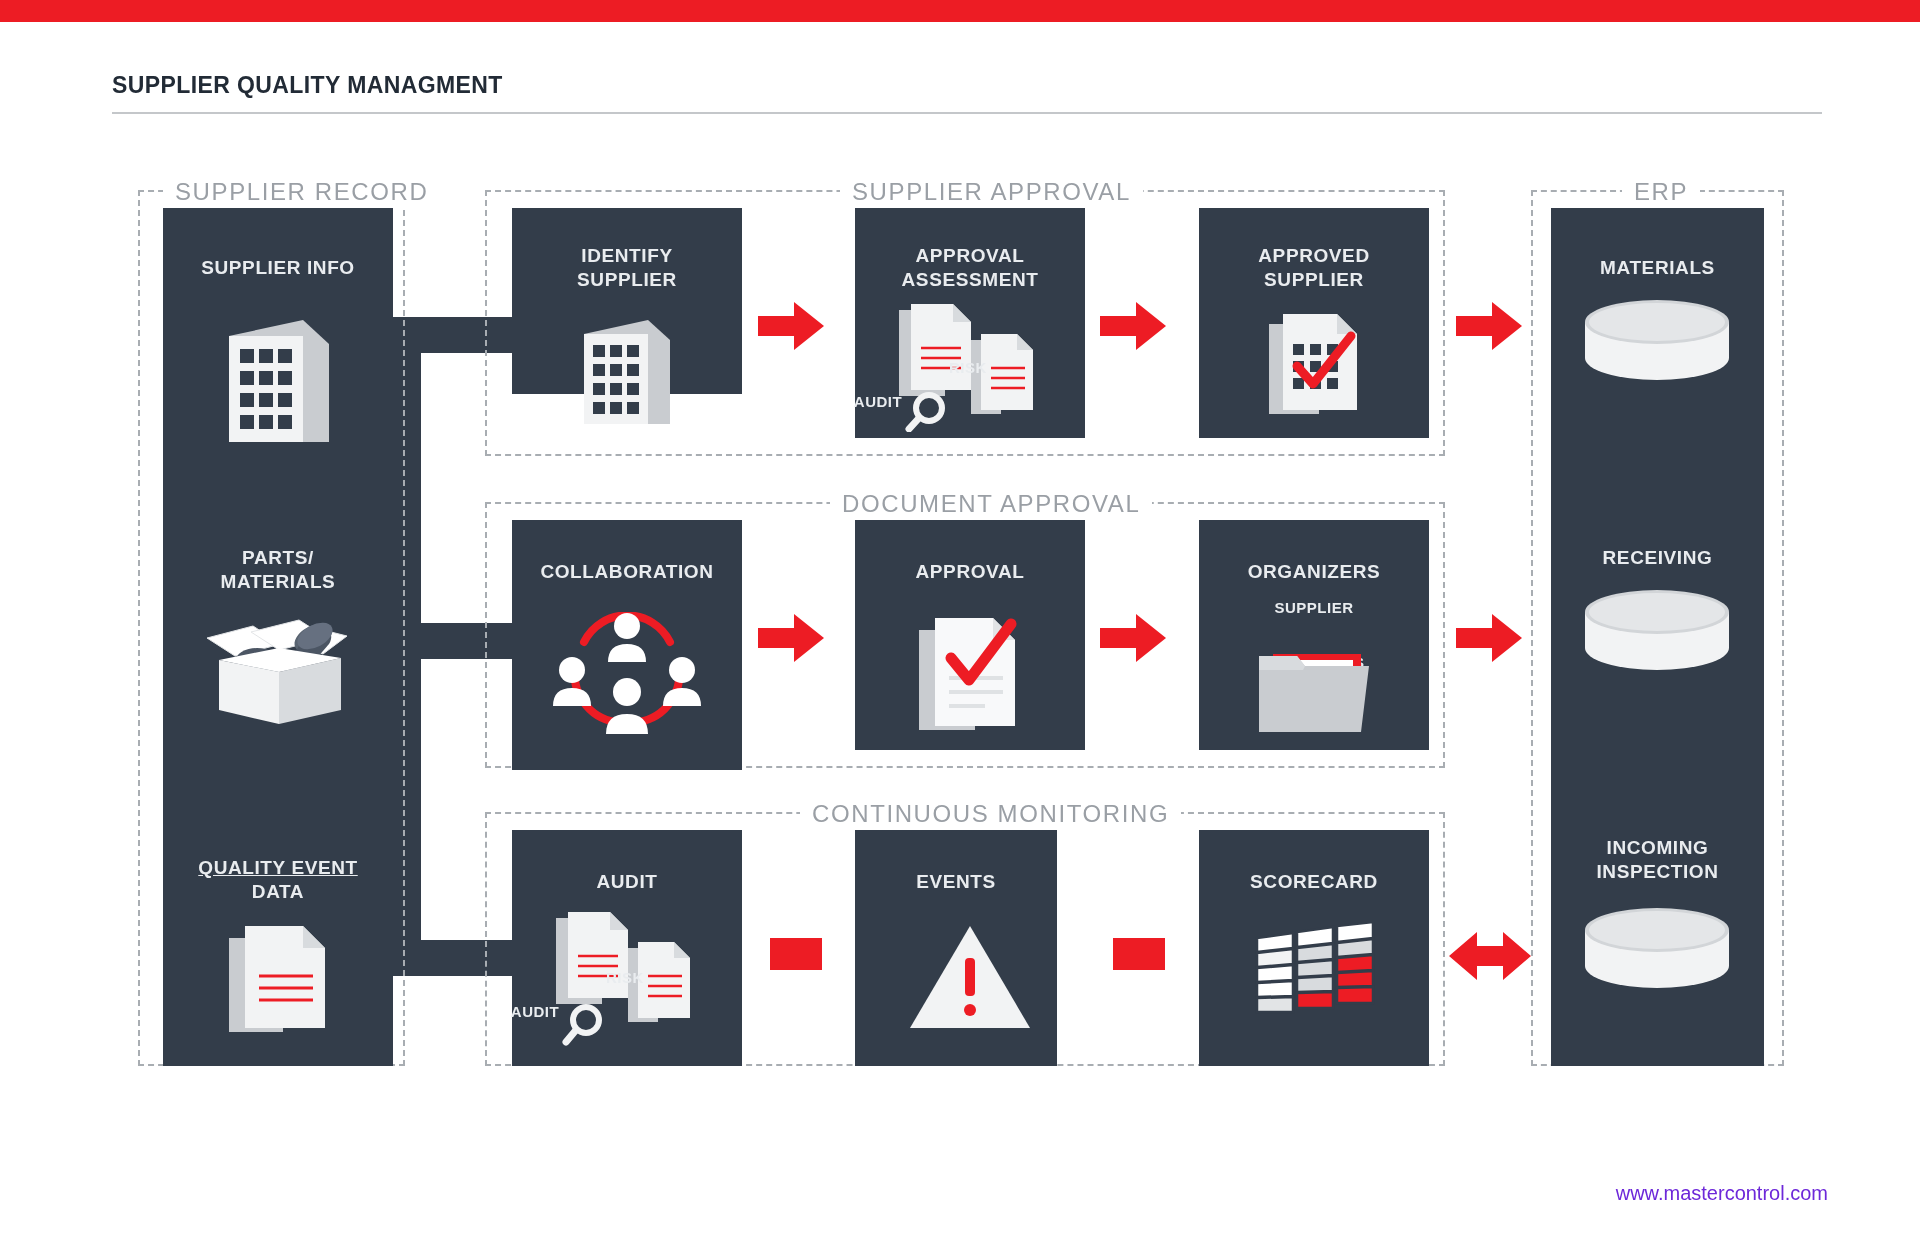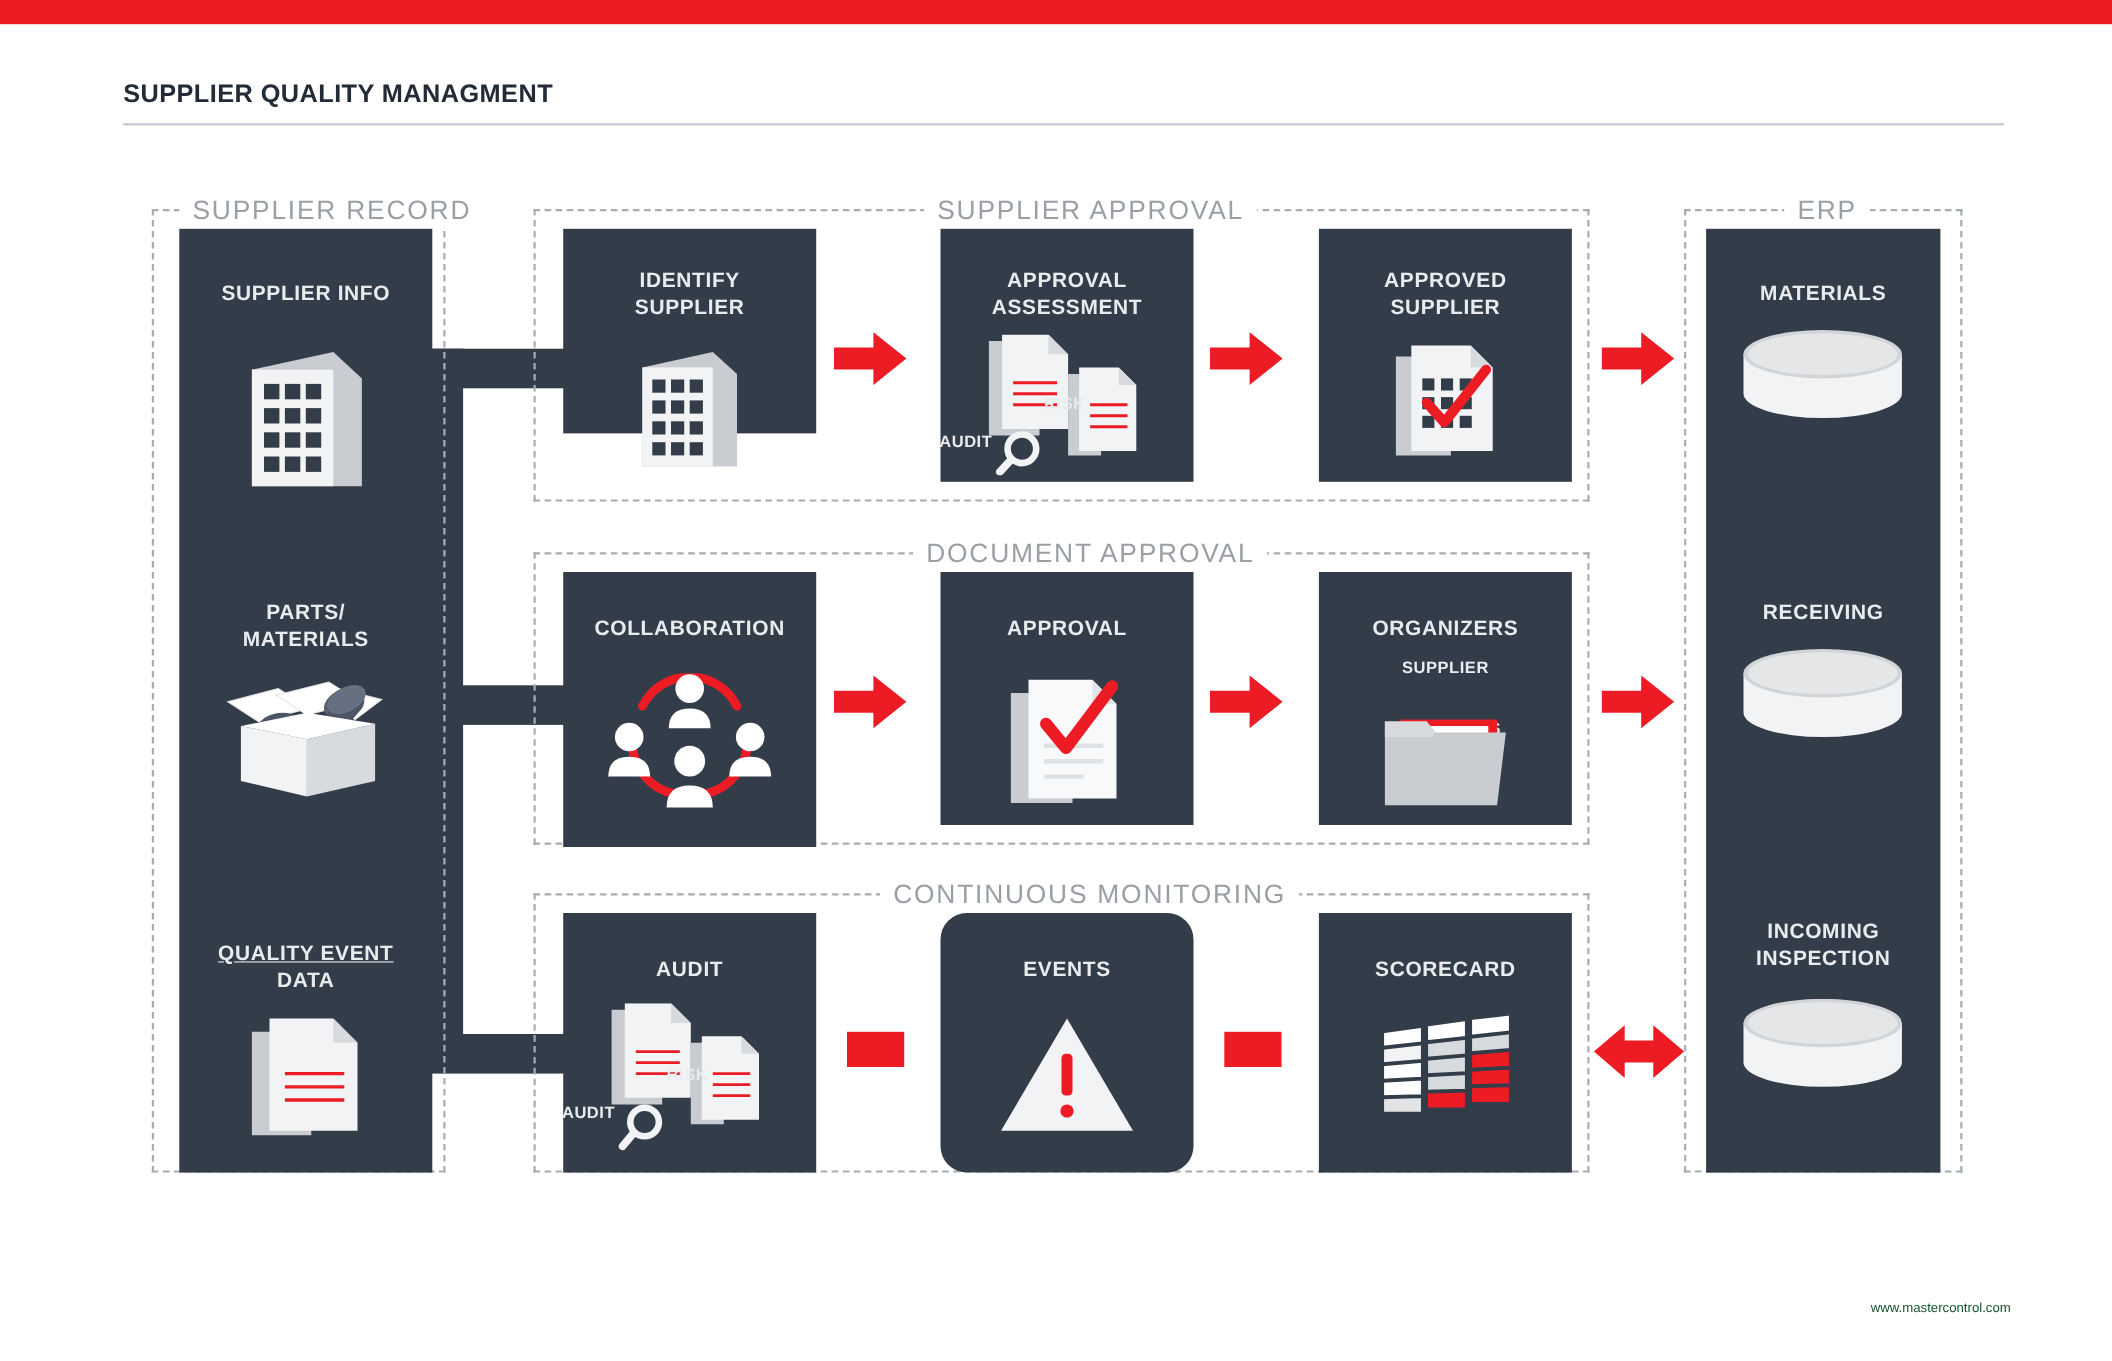--- a/index.html
+++ b/index.html
@@ -77,21 +77,21 @@
 
   
   .arrow { position: absolute; }
   .bar { position: absolute; background: #ed1c24; }
 
   
   .pipe { position: absolute; background: #333d4a; }
 
   .footer {
     position: absolute; right: 92px; top: 1182px;
-    color: #14532d; font-size: 12px;
+    color: #6d28d9; font-size: 20px;
   }
 </style>
 </head>
 <body>
 
 <div class="page">
 
   <div class="topbar"></div>
 
   <div class="header-title">SUPPLIER QUALITY MANAGMENT</div>
@@ -373,21 +373,21 @@
             <line x1="32" y1="118" x2="22" y2="130" stroke="#f2f3f4" stroke-width="7" stroke-linecap="round"></line>
           </g>
         </svg>
       </div>
       <div class="node-sub" style="top:172px; left:-92px; width:230px;">AUDIT</div>
       <div class="node-sub" style="top:138px; left:94px; width:140px; text-align:left;">RISK</div>
     </div>
 
     <div class="bar" style="left:770px; top:938px; width:52px; height:32px;"></div>
 
-    <div class="node" style="left:855px; top:830px; width:230px; height:236px;border-radius:24px;">
+    <div class="node" style="left:855px; top:830px; width:202px; height:236px;">
       <div class="node-title" style="top:40px;">EVENTS</div>
       <div class="icon-wrap" style="left:53px; top:92px; width:124px; height:110px;">
         <svg width="124" height="110" viewBox="0 0 124 110">
           <path d="M62,4 L122,106 L2,106 Z" fill="#f2f3f4"></path>
           <rect x="57" y="36" width="10" height="38" rx="4" fill="#ed1c24"></rect>
           <circle cx="62" cy="88" r="6" fill="#ed1c24"></circle>
         </svg>
       </div>
     </div>
 

